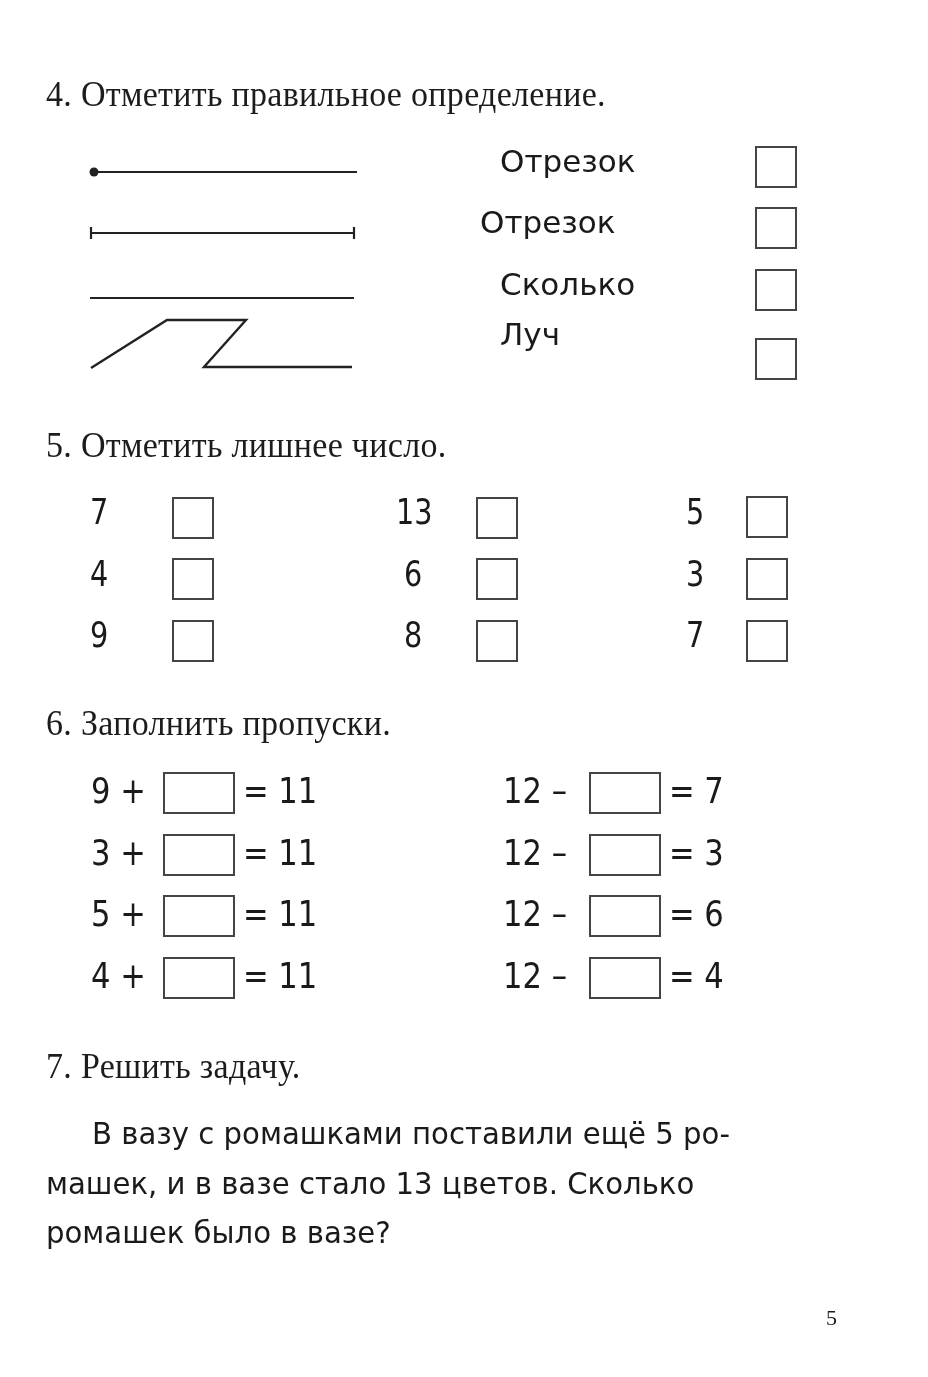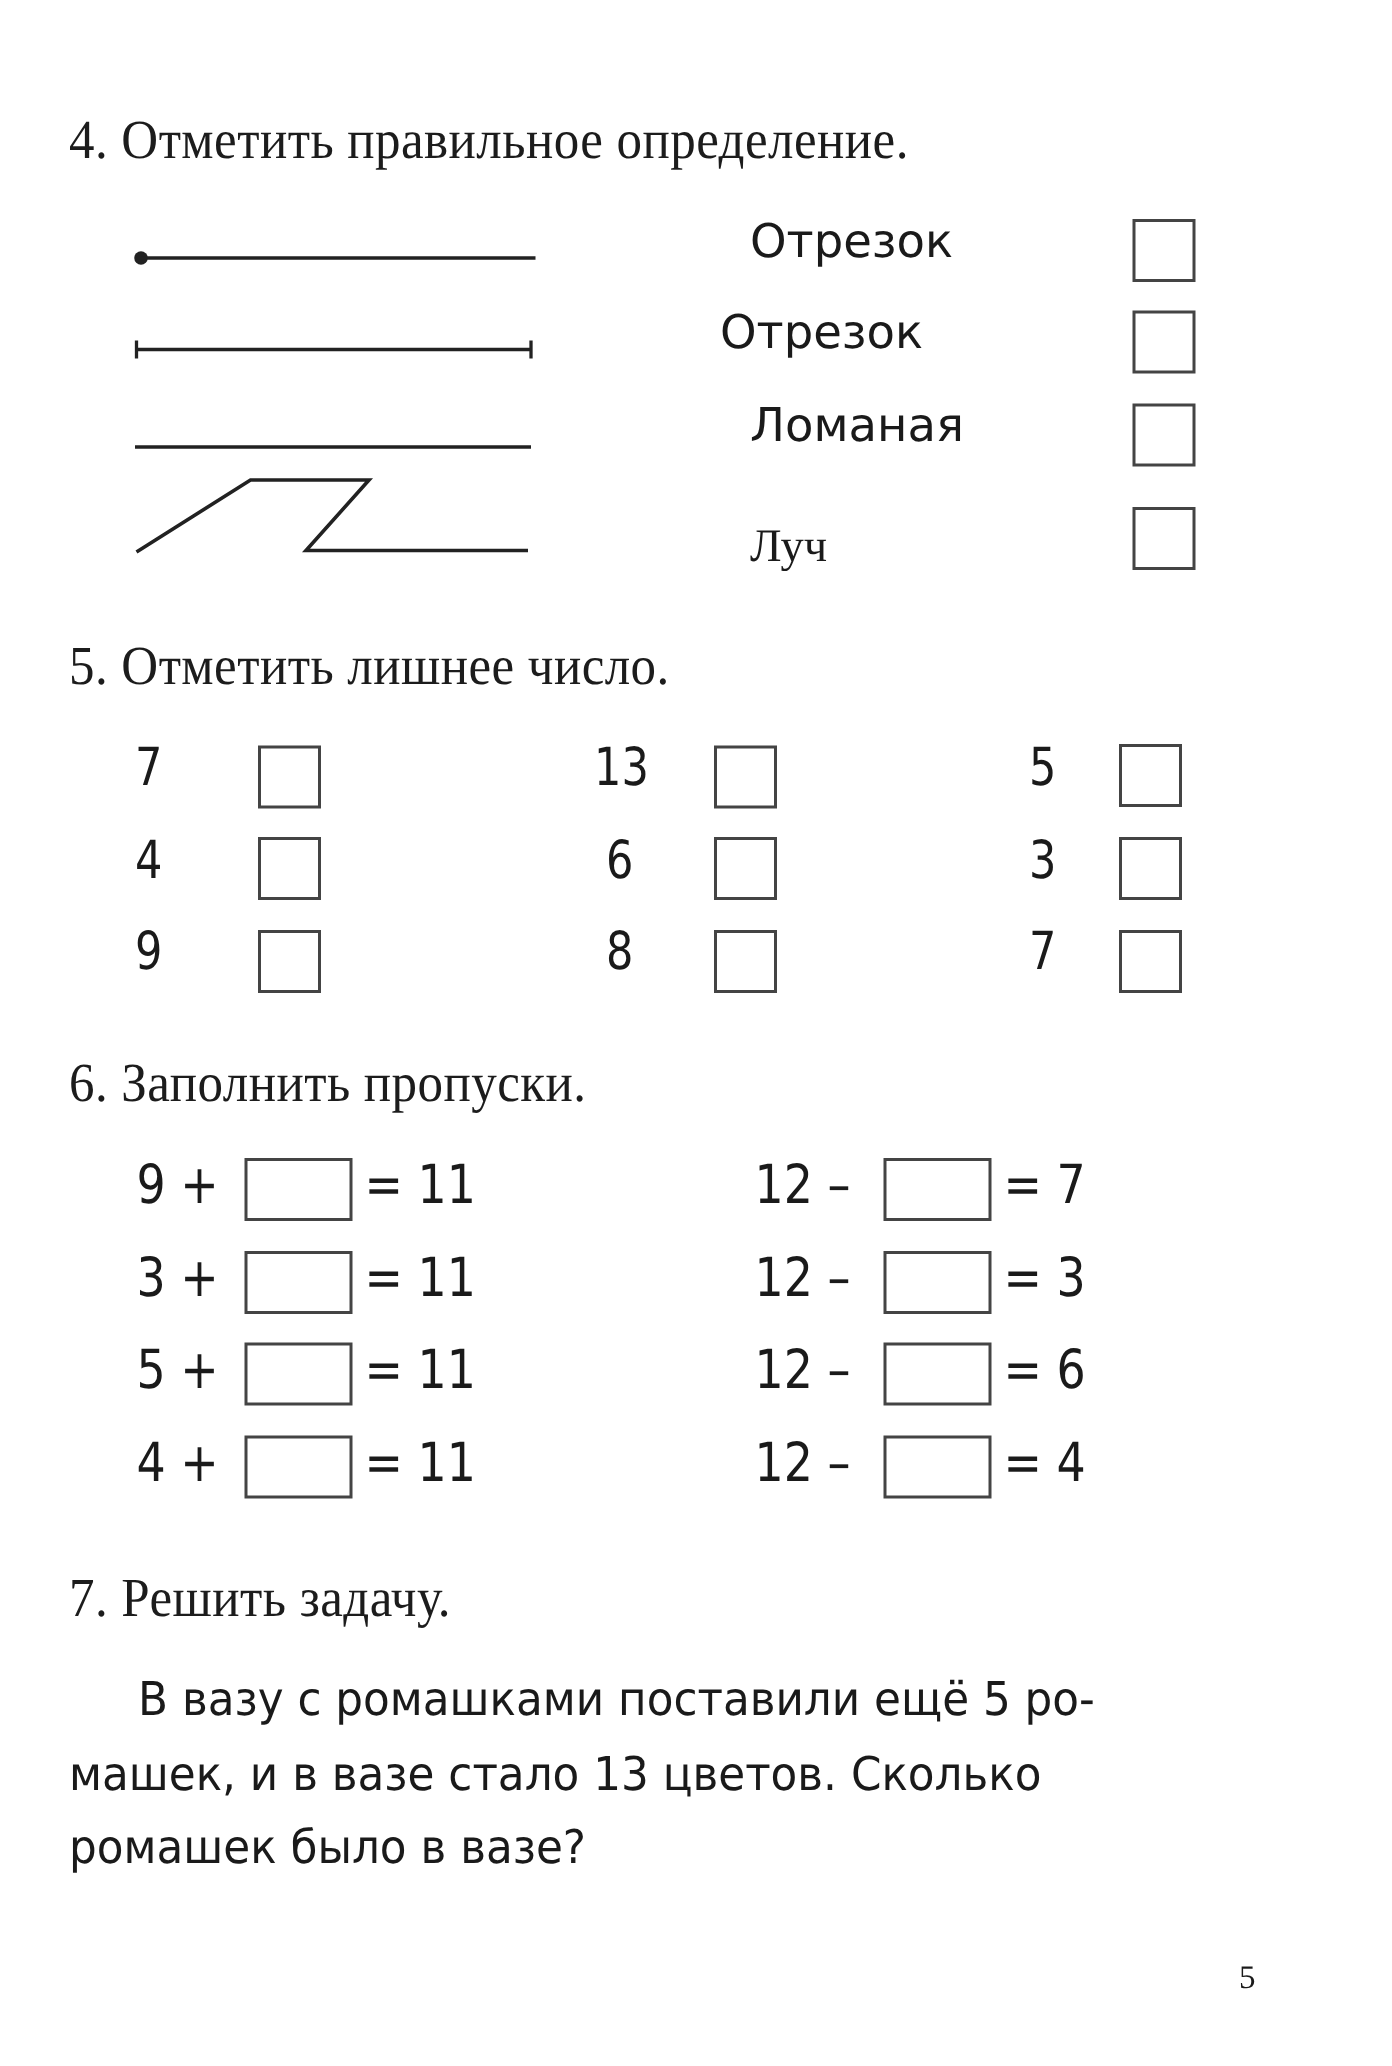--- a/index.html
+++ b/index.html
@@ -42,22 +42,22 @@
   <g>
     <line x1="10" y1="148" x2="274" y2="148" stroke="#222" stroke-width="2.2"></line>
   </g>
   <g>
     <polyline points="11,218 87,170 166,170 124,217 272,217" fill="none" stroke="#222" stroke-width="2.4" stroke-linejoin="miter"></polyline>
   </g>
 </svg>
 
 <div class="abs sans label" style="left:500px; top:143px;">Отрезок</div>
 <div class="abs sans label" style="left:480px; top:204px;text-align:right;">Отрезок</div>
-<div class="abs sans label" style="left:500px; top:266px;">Ломаная</div>
-<div class="abs sans label" style="left:500px; top:346px;font-family:Liberation Serif, serif;">Луч</div>
+<div class="abs sans label" style="left:500px; top:266px;">Сколько</div>
+<div class="abs sans label" style="left:500px; top:316px;">Луч</div>
 
 <div class="abs box" style="left:755px; top:146px; width:42px; height:42px;"></div>
 <div class="abs box" style="left:755px; top:207px; width:42px; height:42px;"></div>
 <div class="abs box" style="left:755px; top:269px; width:42px; height:42px;"></div>
 <div class="abs box" style="left:755px; top:338px; width:42px; height:42px;"></div>
 
 <div class="abs heading" style="left:46px; top:425px;">5. Отметить лишнее число.</div>
 
 <div class="abs sans num" style="left:90px; top:492px;">7</div>
 <div class="abs sans num" style="left:90px; top:554px;">4</div>

